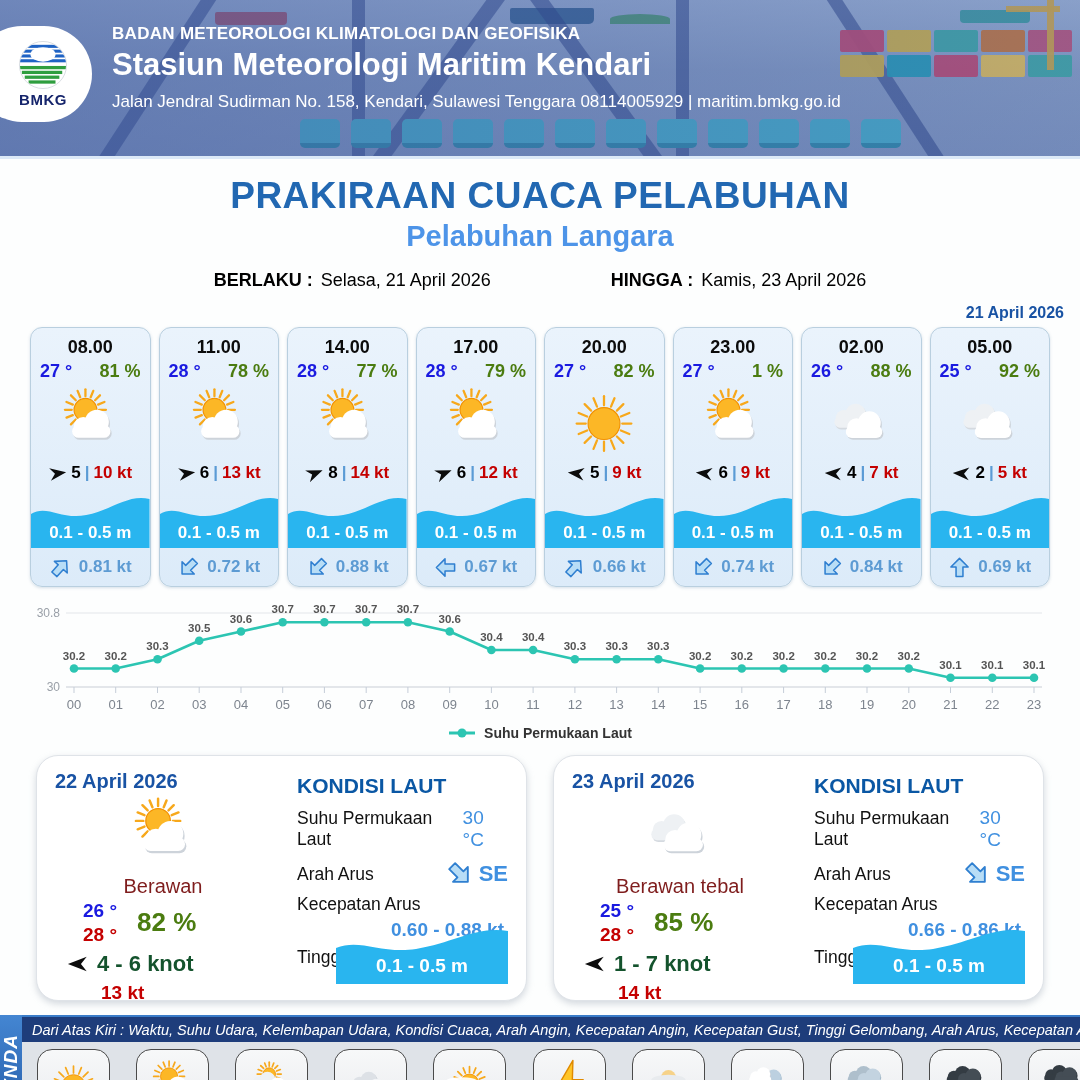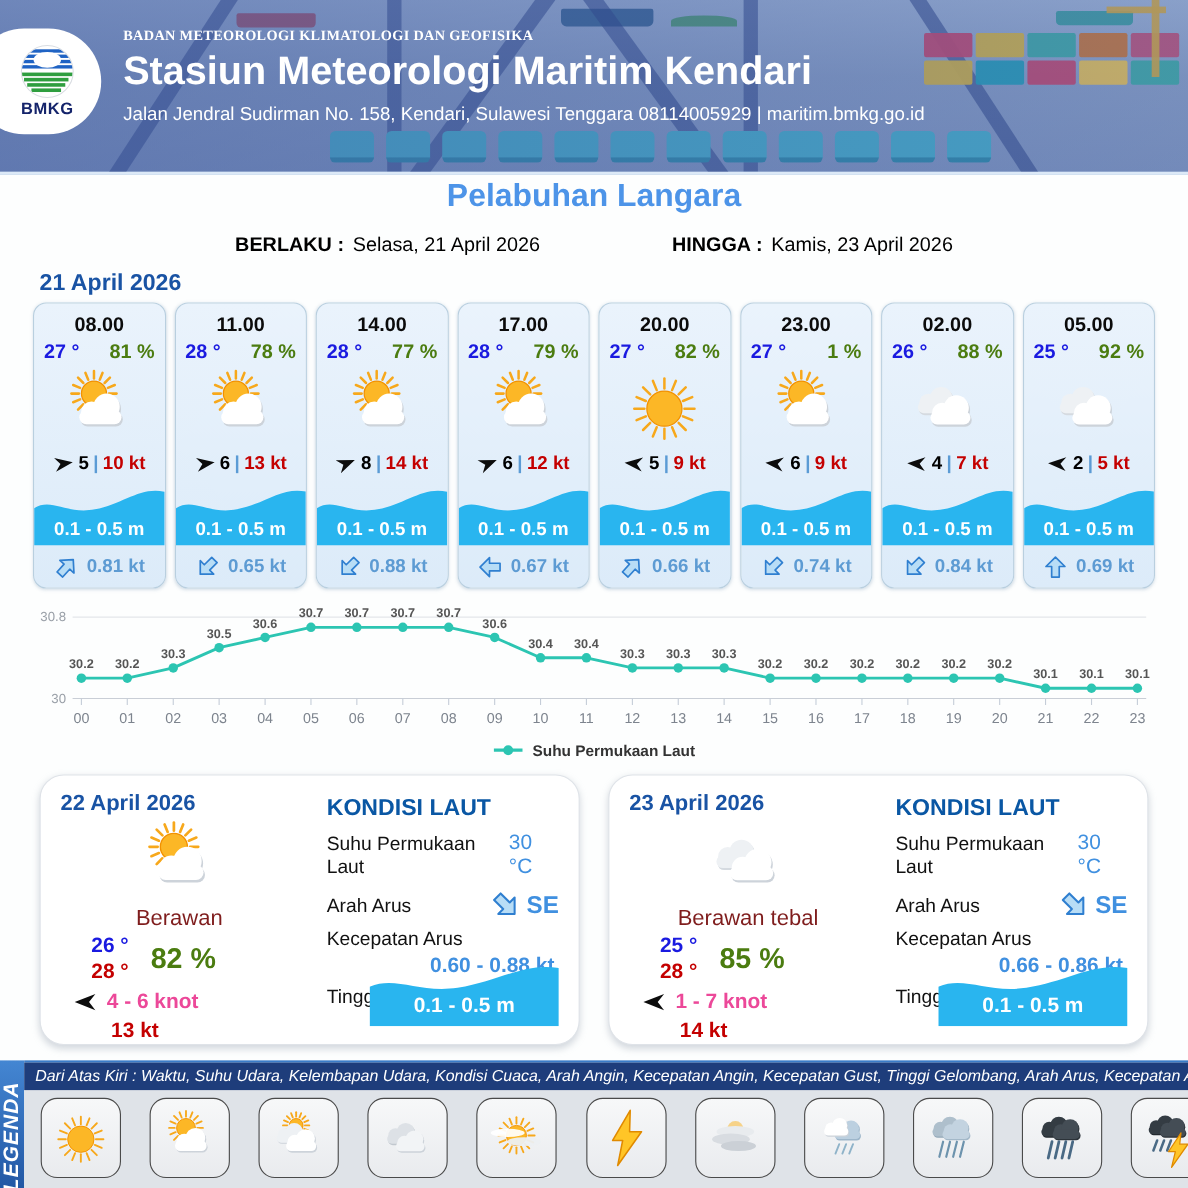--- a/index.html
+++ b/index.html
@@ -8,35 +8,35 @@
   
   .header{position:relative;height:156px;background:#7d97c3;overflow:hidden;border-bottom:3px solid #dce9f7;}
   .hdr-sky{position:absolute;inset:0;background:linear-gradient(180deg,#aabfdc 0%,#93a9cb 45%,#8aa0c6 100%);}
   .deco{position:absolute;}
   .beam{background:rgba(40,64,130,.55);}
   .chair{width:40px;height:24px;background:#49bcd2;border-radius:5px;border-bottom:5px solid #2e93ad;}
   .hdr-containers{position:absolute;right:8px;top:30px;display:grid;grid-template-columns:repeat(5,44px);grid-auto-rows:22px;gap:3px;opacity:.95;}
   .hdr-containers div{border-radius:2px;}
   .hdr-overlay{position:absolute;inset:0;background:linear-gradient(90deg,rgba(62,88,158,.55),rgba(62,88,158,.30));}
   .hdr-text{position:absolute;left:112px;top:24px;color:#fff;z-index:6;}
-  .hdr-agency{font-size:13px;font-weight:bold;letter-spacing:.3px;font-family:Liberation Serif, serif;}
-  .hdr-station{font-size:36px;font-weight:bold;margin-top:3px;}
+  .hdr-agency{font-size:17px;font-weight:bold;letter-spacing:.3px;}
+  .hdr-station{font-size:31px;font-weight:bold;margin-top:3px;}
   .hdr-address{font-size:17px;margin-top:9px;}
   .logo{position:absolute;left:-26px;top:26px;width:118px;height:96px;background:#fff;border-radius:50px;z-index:7;
         display:flex;flex-direction:column;align-items:center;justify-content:center;padding-left:20px;box-sizing:border-box;}
   .logo-label{font-size:15px;font-weight:bold;color:#15246b;letter-spacing:.5px;margin-top:1px;}
 
   
   .title-main{margin-top:16px;text-align:center;font-size:37px;font-weight:800;color:#2268b2;letter-spacing:.5px;}
   .title-sub{text-align:center;font-size:29px;font-weight:bold;color:#4d94e8;margin-top:3px;}
   .valid-row{display:flex;justify-content:center;gap:120px;margin-top:17px;font-size:18px;color:#000;}
   .valid-label{font-weight:800;margin-right:8px;}
 
   
-  .date-21{margin:13px 16px 5px 36px;font-size:21px;font-weight:bold;color:#1953a4;}
+  .date-21{margin:13px 16px 5px 36px;font-size:16px;font-weight:bold;color:#1953a4;text-align:right;}
   .cards{display:flex;gap:8px;padding:0 30px;}
   .fcard{flex:1;height:258px;background:linear-gradient(180deg,#eaf3fc,#dcebf9);border:1px solid #b9cfdf;border-radius:12px;
          overflow:hidden;display:flex;flex-direction:column;box-shadow:0 1px 3px rgba(120,150,180,.3);}
   .f-time{text-align:center;font-size:18px;font-weight:bold;color:#0b0b0b;margin-top:9px;}
   .f-th{display:flex;justify-content:space-between;padding:0 9px;margin-top:3px;font-size:18px;font-weight:bold;}
   .f-temp{color:#1a1ae0;}
   .f-hum{color:#4b7c10;}
   .f-icon{height:80px;display:flex;align-items:center;justify-content:center;}
   .f-icon svg{width:76px;height:76px;}
   .f-wind{display:flex;align-items:center;justify-content:center;gap:4px;font-size:17px;font-weight:bold;margin-top:1px;}
@@ -60,21 +60,21 @@
   .d-left{width:216px;display:flex;flex-direction:column;}
   .d-date{font-size:20px;font-weight:bold;color:#1953a4;}
   .d-icon{height:82px;display:flex;justify-content:center;align-items:center;}
   .d-icon svg{width:82px;height:82px;}
   .d-cond{text-align:center;font-size:20px;color:#7f1d1d;}
   .d-temps{display:flex;align-items:center;gap:20px;margin-left:28px;margin-top:1px;}
   .d-tcol{display:flex;flex-direction:column;font-size:19px;font-weight:bold;line-height:1.25;}
   .d-tmin{color:#1a1ae0;}
   .d-tmax{color:#c40000;}
   .d-hum{font-size:26px;font-weight:bold;color:#4b7c10;}
-  .d-wind{display:flex;align-items:center;gap:8px;font-size:19px;font-weight:bold;color:#ec4899;margin-left:12px;margin-top:4px;}
+  .d-wind{display:flex;align-items:center;gap:8px;font-size:22px;font-weight:bold;color:#14532d;margin-left:12px;margin-top:4px;}
   .d-wind .dart{width:22px;height:22px;display:inline-flex;transform:rotate(180deg);}
   .d-gust{color:#c40000;font-size:19px;font-weight:bold;margin-left:46px;margin-top:5px;}
   .sea{flex:1;padding-left:26px;padding-top:4px;position:relative;}
   .sea-title{font-size:21px;font-weight:800;color:#0a57a4;}
   .sea-row{display:flex;justify-content:space-between;align-items:center;margin-top:9px;font-size:17.5px;color:#111;}
   .sea-val{color:#4090e0;font-weight:normal;font-size:19px;}
   .sea-dir{display:flex;align-items:center;gap:5px;color:#4090e0;font-weight:bold;font-size:22px;}
   .sea-dir .blk{width:28px;height:28px;display:inline-flex;transform:rotate(135deg);}
   .sea-speed{text-align:right;color:#4090e0;font-weight:bold;font-size:19px;margin-top:4px;padding-right:4px;}
   .sea-wave{position:absolute;right:0;bottom:2px;width:172px;height:62px;}
@@ -169,20 +169,21 @@
       <span class="logo-label">BMKG</span>
     </div>
 
     <div class="hdr-text">
       <div class="hdr-agency">BADAN METEOROLOGI KLIMATOLOGI DAN GEOFISIKA</div>
       <div class="hdr-station">Stasiun Meteorologi Maritim Kendari</div>
       <div class="hdr-address">Jalan Jendral Sudirman No. 158, Kendari, Sulawesi Tenggara  08114005929 | maritim.bmkg.go.id</div>
     </div>
   </div>
 
+  <div class="title-main">PRAKIRAAN CUACA PELABUHAN</div>
   <div class="title-sub">Pelabuhan Langara</div>
   <div class="valid-row">
     <div>
       <span class="valid-label">BERLAKU :</span><span>Selasa, 21 April 2026</span>
     </div>
     <div>
       <span class="valid-label">HINGGA :</span><span>Kamis, 23 April 2026</span>
     </div>
   </div>
 
@@ -303,21 +304,21 @@
         <path d="M0 24 C 16 14 30 30 56 25 C 82 20 98 4 120 9 L120 58 L0 58 Z" fill="#29b5ef"></path>
       </svg>
       <span class="f-wave-text">0.1 - 0.5 m</span>
     </div>
     <div class="f-cur">
       <span class="blk" style="transform: rotate(225deg);">
             <svg viewBox="0 0 24 24" width="100%" height="100%">
               <path d="M12 2.5 L21 11.5 H15.6 V21.5 H8.4 V11.5 H3 Z" fill="#b8ddf6" stroke="#2f7fd0" stroke-width="1.6" stroke-linejoin="round"></path>
             </svg>
           </span>
-      <span>0.65 kt</span>
+      <span>0.72 kt</span>
     </div>
   </div>
 
   <div class="fcard">
     <div class="f-time">14.00</div>
     <div class="f-th">
       <span class="f-temp">28 °</span>
       <span class="f-hum">77 %</span>
     </div>
     <div class="f-icon">

